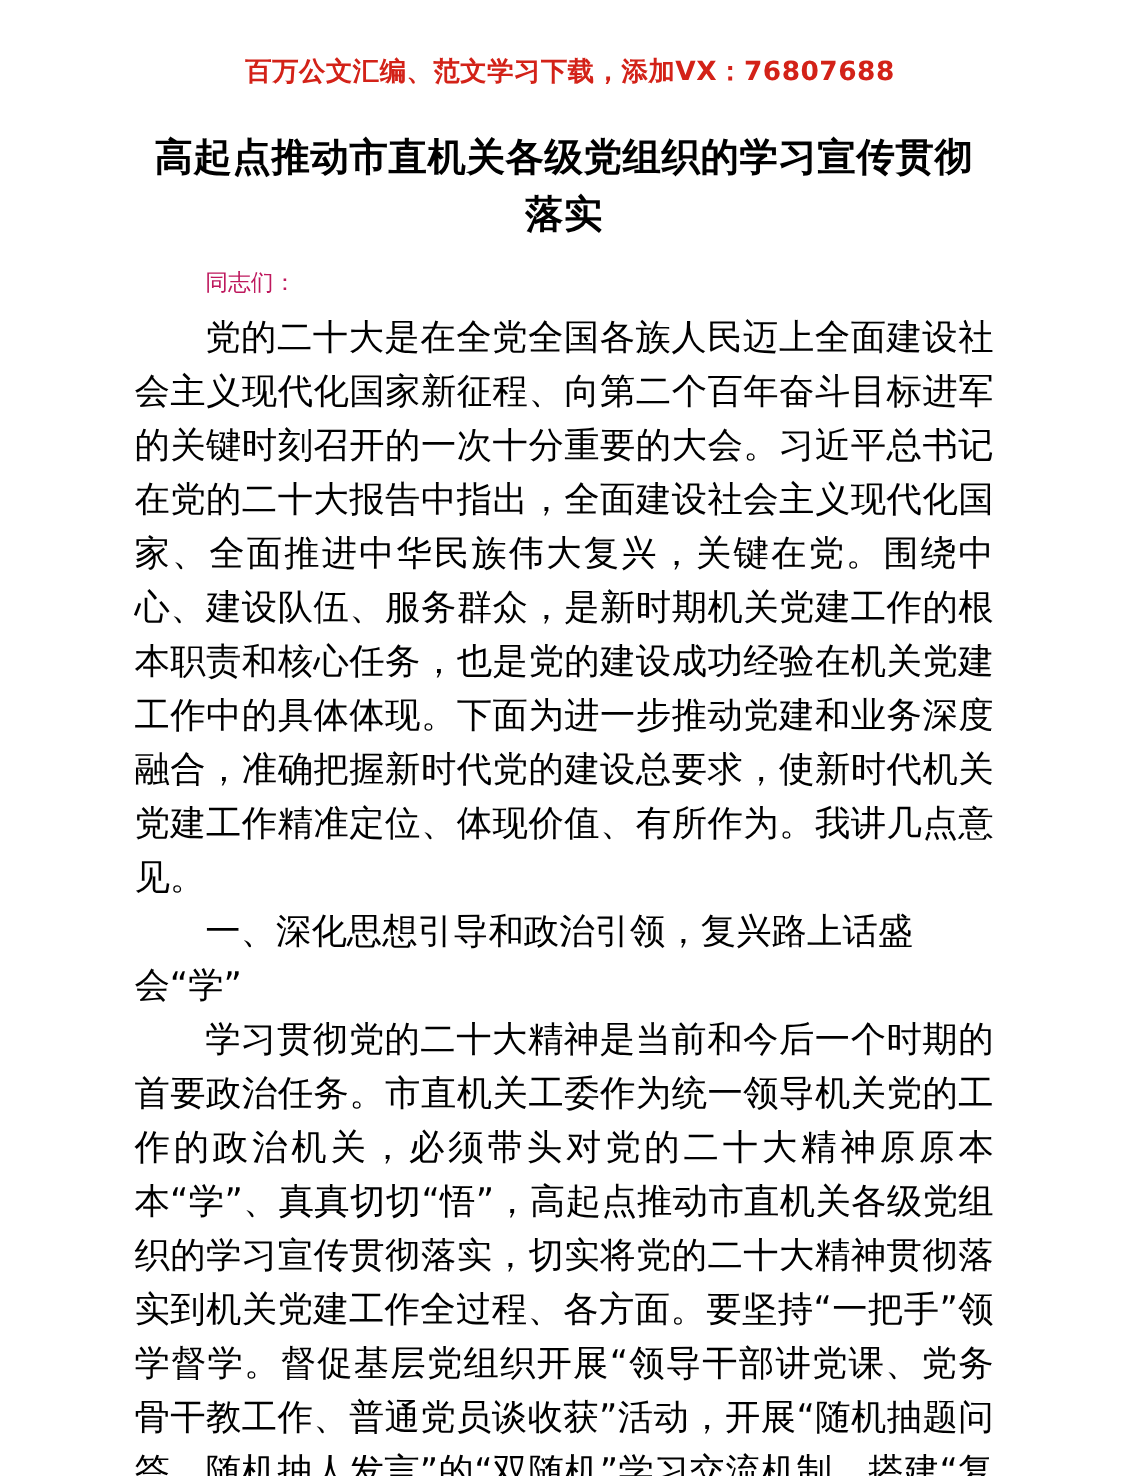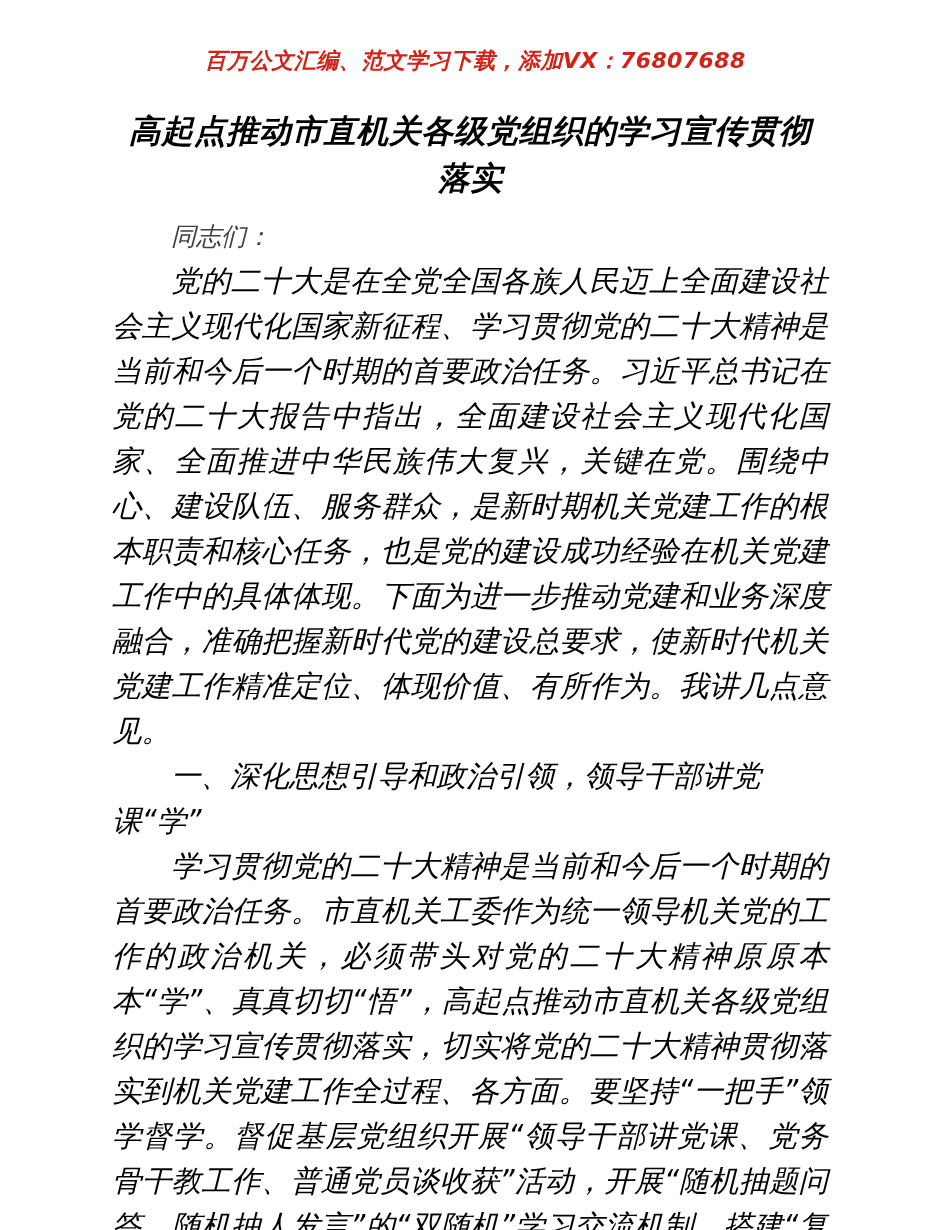--- a/index.html
+++ b/index.html
@@ -13,21 +13,20 @@
     overflow: hidden;
     font-family: "DejaVu Sans", "Liberation Sans", sans-serif;
     -webkit-font-smoothing: antialiased;
   }
   .page {
     position: relative;
     width: 802px;
     height: 1230px;
     background: #ffffff;
     box-sizing: border-box;
-    font-style: italic;
   }
   .watermark-header {
     position: absolute;
     top: 46px;
     left: 0;
     width: 950px;
     text-align: center;
     color: #d32218;
     font-size: 22px;
     font-weight: 600;
@@ -46,23 +45,23 @@
     font-size: 32px;
     font-weight: bold;
     line-height: 47px;
     text-align: center;
     color: #000000;
     letter-spacing: 0.5px;
     margin: 0 0 10px 0;
     padding: 0 8px;
   }
   .salutation {
-    font-size: 25px;
+    font-size: 19px;
     line-height: 45px;
-    color: #404040;
+    color: #be185d;
     margin: 12px 0 0 0;
     text-indent: 59px;
     letter-spacing: 0;
   }
   .para {
     font-size: 29.5px;
     line-height: 45px;
     color: #000000;
     margin: 0;
     padding: 0;
@@ -93,21 +92,21 @@
 <div class="page">
 
   <div class="watermark-header">百万公文汇编、范文学习下载，添加VX：76807688</div>
 
   <div class="doc-body">
 
     <h1 class="doc-title">高起点推动市直机关各级党组织的学习宣传贯彻落实</h1>
 
     <p class="salutation">同志们：</p>
 
-    <p class="para">党的二十大是在全党全国各族人民迈上全面建设社会主义现代化国家新征程、学习贯彻党的二十大精神是当前和今后一个时期的首要政治任务。习近平总书记在党的二十大报告中指出，全面建设社会主义现代化国家、全面推进中华民族伟大复兴，关键在党。围绕中心、建设队伍、服务群众，是新时期机关党建工作的根本职责和核心任务，也是党的建设成功经验在机关党建工作中的具体体现。下面为进一步推动党建和业务深度融合，准确把握新时代党的建设总要求，使新时代机关党建工作精准定位、体现价值、有所作为。我讲几点意见。</p>
+    <p class="para">党的二十大是在全党全国各族人民迈上全面建设社会主义现代化国家新征程、向第二个百年奋斗目标进军的关键时刻召开的一次十分重要的大会。习近平总书记在党的二十大报告中指出，全面建设社会主义现代化国家、全面推进中华民族伟大复兴，关键在党。围绕中心、建设队伍、服务群众，是新时期机关党建工作的根本职责和核心任务，也是党的建设成功经验在机关党建工作中的具体体现。下面为进一步推动党建和业务深度融合，准确把握新时代党的建设总要求，使新时代机关党建工作精准定位、体现价值、有所作为。我讲几点意见。</p>
 
-    <p class="section-heading">一、深化思想引导和政治引领，领导干部讲党课“学”</p>
+    <p class="section-heading">一、深化思想引导和政治引领，复兴路上话盛会“学”</p>
 
     <p class="para">学习贯彻党的二十大精神是当前和今后一个时期的首要政治任务。市直机关工委作为统一领导机关党的工作的政治机关，必须带头对党的二十大精神原原本本“学”、真真切切“悟”，高起点推动市直机关各级党组织的学习宣传贯彻落实，切实将党的二十大精神贯彻落实到机关党建工作全过程、各方面。要坚持“一把手”领学督学。督促基层党组织开展“领导干部讲党课、党务骨干教工作、普通党员谈收获”活动，开展“随机抽题问答、随机抽人发言”的“双随机”学习交流机制，搭建“复兴路上话盛会——党组织书记谈党的二十大”交</p>
 
   </div>
 
 </div>
 
 </body></html>

